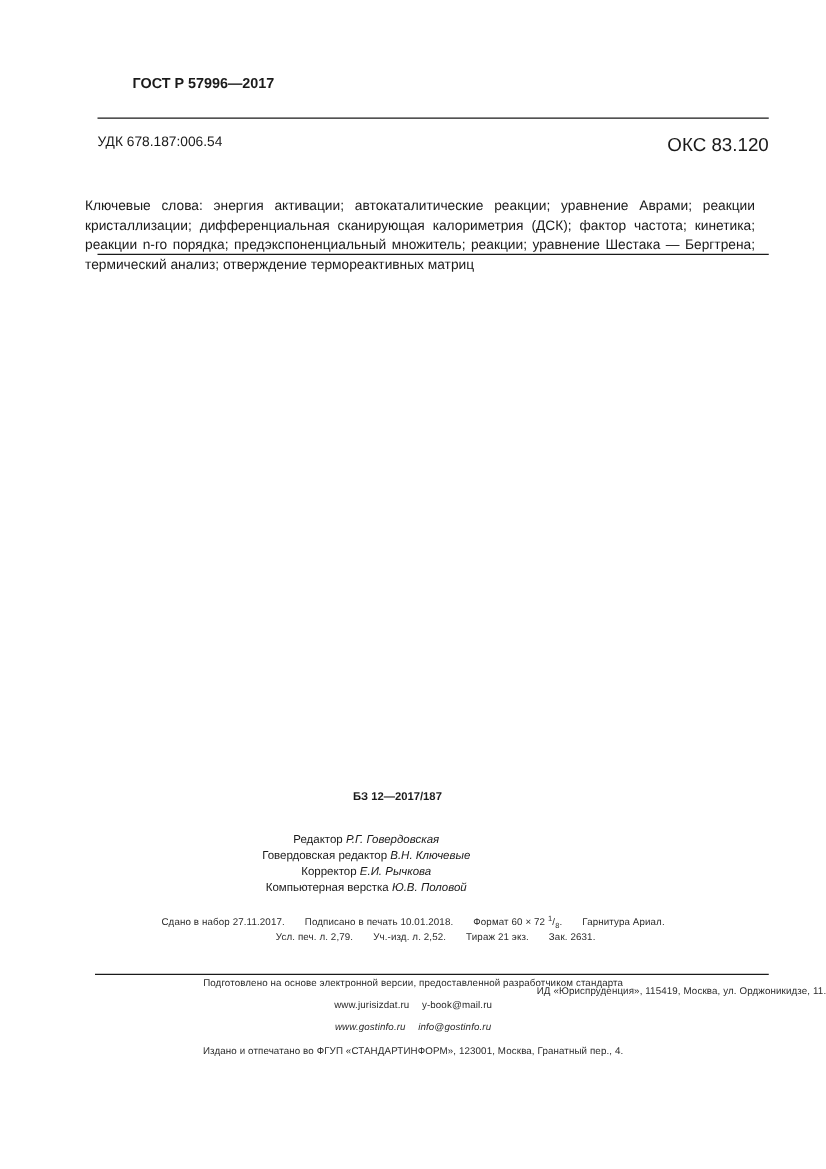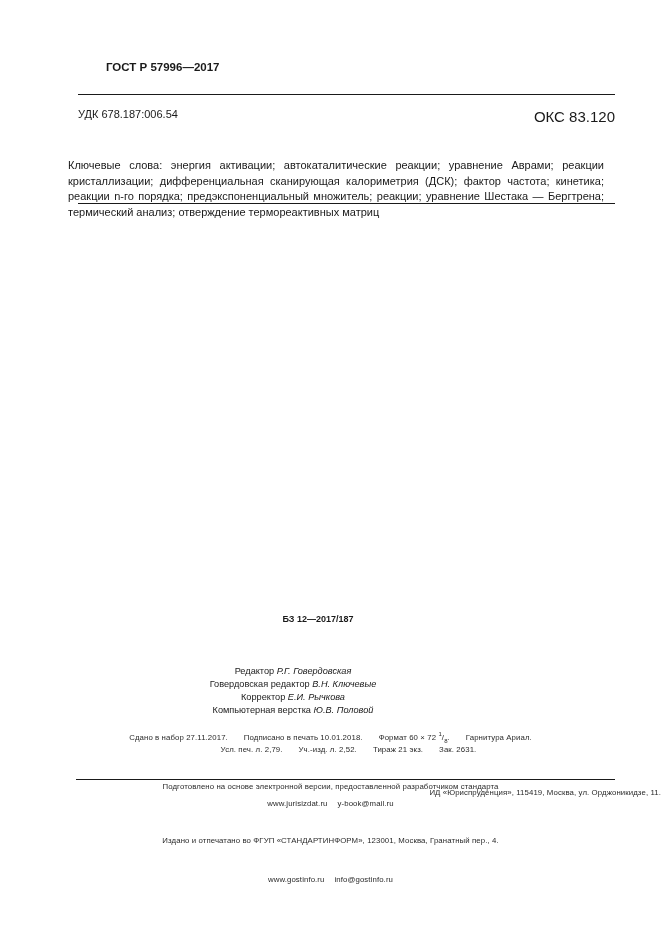--- a/index.html
+++ b/index.html
@@ -10,21 +10,21 @@
   .abs { position: absolute; }
   .rule { position: absolute; background: #1a1a1a; }
   #header-title { left: 78px; top: 61px; font-size: 11.5px; font-weight: bold; padding-left: 28px; }
   #udk { left: 78px; top: 108px; font-size: 11px; }
   #oks { right: 46px; top: 108px; font-size: 15px; }
   #keywords {
     left: 68px; top: 138px; width: 536px; font-size: 11px; line-height: 15.5px;
     text-align: justify;
     margin-top: 20px;
   }
-  #bz { left: 0; width: 636px; top: 614px; text-align: center; font-size: 9px; font-weight: bold; }
+  #bz { left: 0; width: 636px; top: 632px; text-align: center; font-size: 9px; font-weight: bold; }
   .credits { left: 0; width: 586px; text-align: center; font-size: 9.2px; line-height: 12.7px; }
   .credits i { font-style: italic; }
   .imprint { left: 0; width: 661px; text-align: center; font-size: 7.8px; color: #2a2a2a; letter-spacing: 0.1px; }
   sup, sub { font-size: 6px; line-height: 0; }
   .gap { display: inline-block; width: 16px; }
 </style>
 </head>
 <body>
 
 <div id="header-title" class="abs">ГОСТ Р 57996—2017</div>
@@ -64,15 +64,15 @@
 
 <div class="abs imprint" style="top:782px;">Подготовлено на основе электронной версии, предоставленной разработчиком стандарта</div>
 <div class="rule" style="left:76px; top:779px; width:539px; height:1px;"></div>
 
 <div class="abs imprint" style="top:788px;text-align:right;">ИД «Юриспруденция», 115419, Москва, ул. Орджоникидзе, 11.</div>
 <div class="abs imprint" style="top:799px;">
   <span>www.jurisizdat.ru</span><span class="gap" style="width:10px"></span><span>y-book@mail.ru</span>
 </div>
 
 <div class="abs imprint" style="top:836px;">Издано и отпечатано во ФГУП «СТАНДАРТИНФОРМ», 123001, Москва, Гранатный пер., 4.</div>
-<div class="abs imprint" style="top:875px;">
+<div class="abs imprint" style="top:817px;font-style:italic;">
   <span>www.gostinfo.ru</span><span class="gap" style="width:10px"></span><span>info@gostinfo.ru</span>
 </div>
 
 </body></html>

